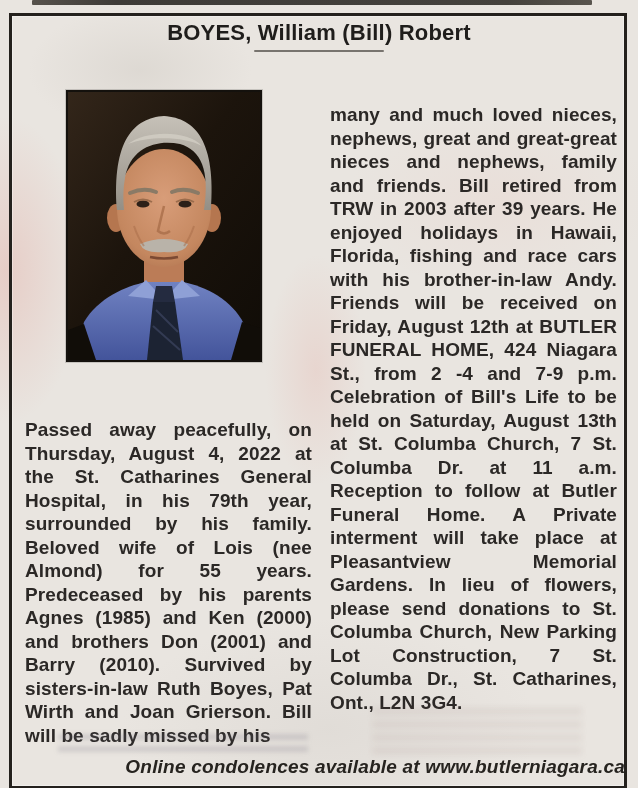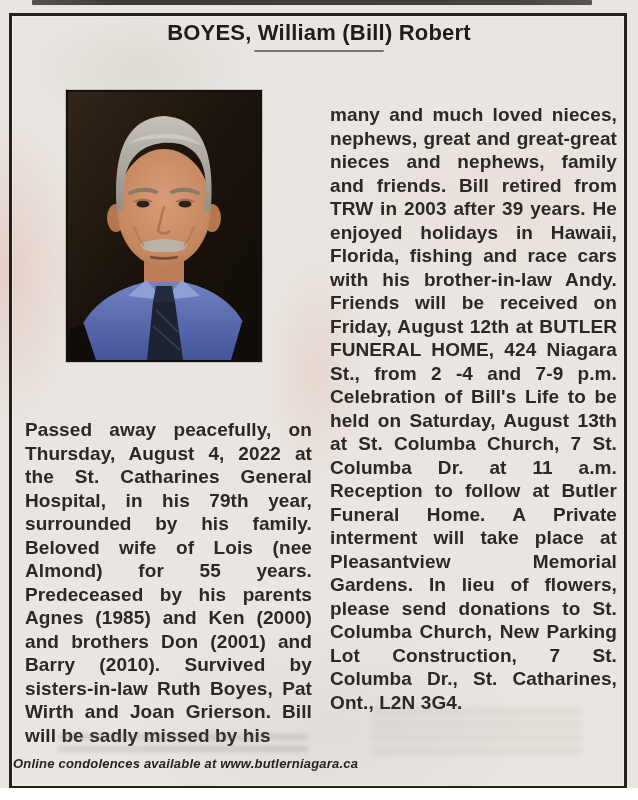--- a/index.html
+++ b/index.html
@@ -23,22 +23,22 @@
   .photo-frame{position:absolute;left:66px;top:90px;width:192px;height:268px;border:2px solid #14110d;background:#17120c;box-shadow:0 0 0 1px rgba(0,0,0,.15);}
   .photo-frame svg{display:block;}
   .obit-text{
     position:absolute;width:287px;
     font-size:19px;line-height:23.5px;font-weight:600;color:#2b2826;
     text-align:justify;text-justify:inter-word;letter-spacing:.1px;
   }
   .col1{left:25px;top:399px;}
   .col2{left:330px;top:84px;}
   .footer{
-    position:absolute;left:13px;top:756px;width:612px;text-align:left;
-    font-size:13px;font-weight:bold;font-style:italic;color:#26231f;letter-spacing:.2px;
+    position:absolute;left:13px;top:756px;width:612px;text-align:right;
+    font-size:19px;font-weight:bold;font-style:italic;color:#26231f;letter-spacing:.2px;
   }
   .bleed-a{position:absolute;left:58px;top:728px;width:250px;height:24px;
     background:repeating-linear-gradient(0deg, rgba(115,112,128,.20) 0 6px, transparent 6px 12px);
     filter:blur(2px);}
   .bleed-b{position:absolute;left:372px;top:702px;width:210px;height:52px;
     background:repeating-linear-gradient(0deg, rgba(150,122,116,.12) 0 7px, transparent 7px 13px);
     filter:blur(3px);}
 </style>
 </head>
 <body>

